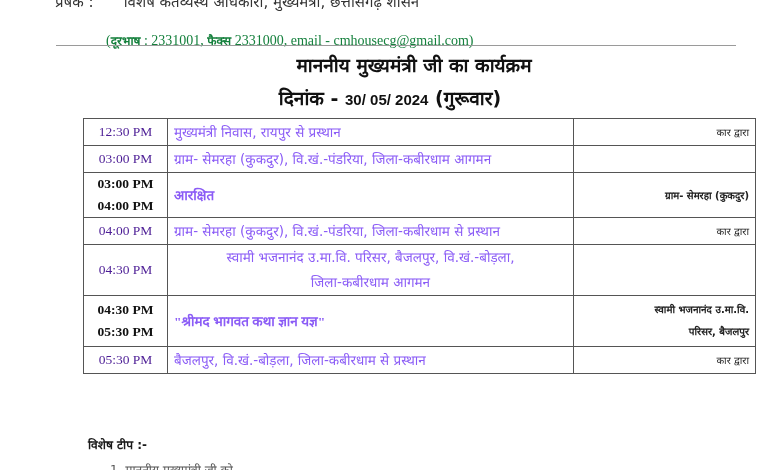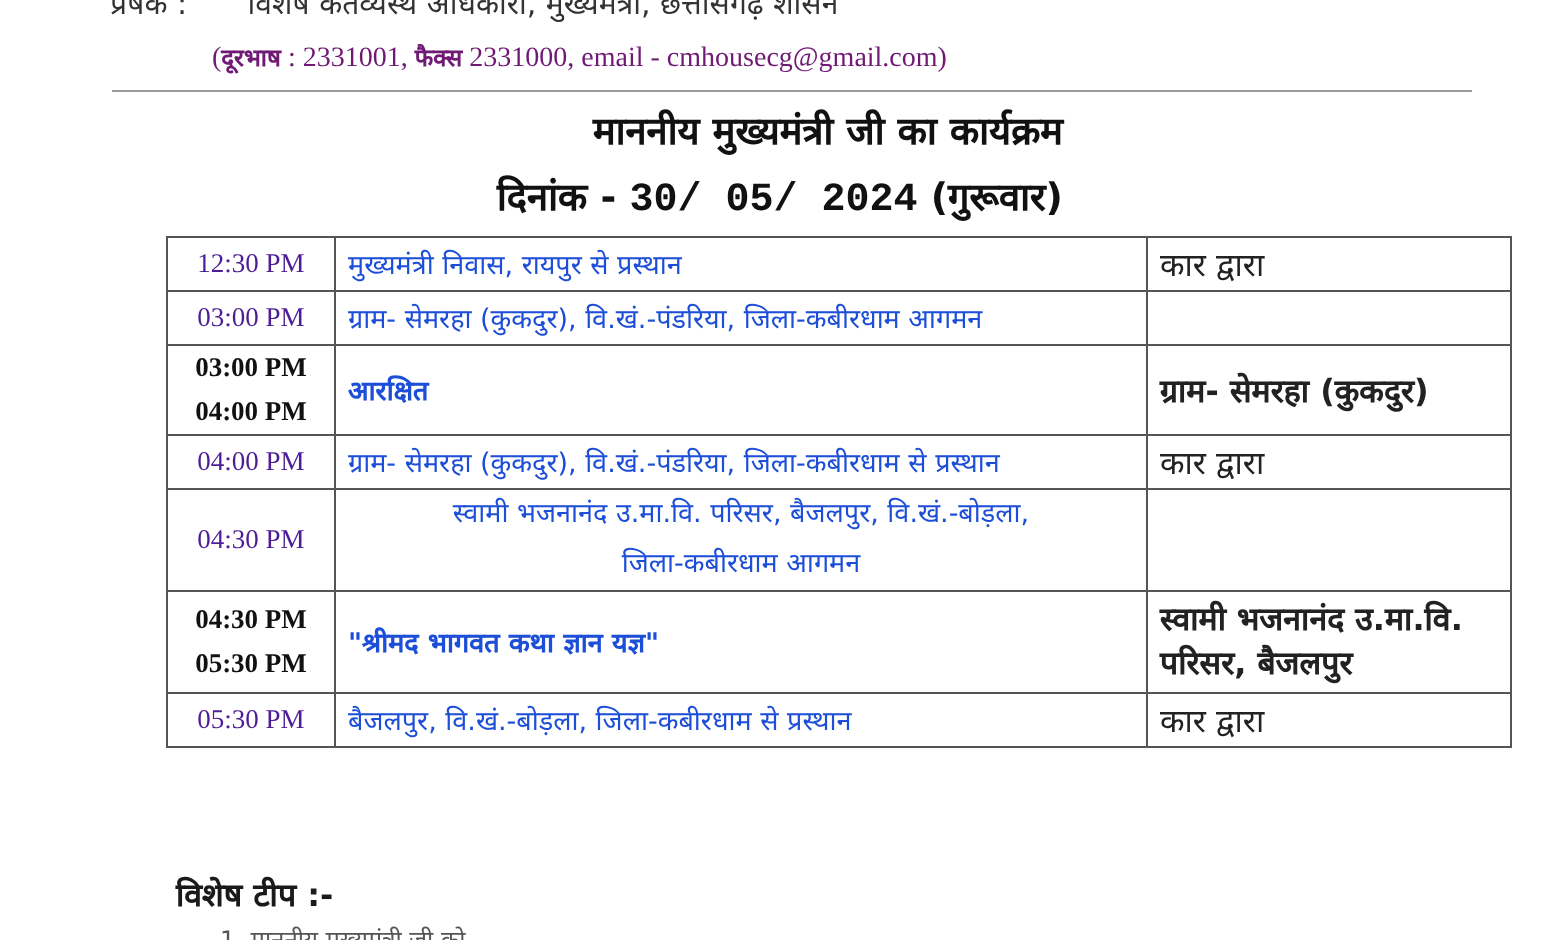--- a/index.html
+++ b/index.html
@@ -9,67 +9,67 @@
     font-family: "Liberation Serif", "DejaVu Serif", serif;
     position: relative;
   }
   .hdr-line1 {
     position: absolute; left: 55px; top: -9px;
     font-family: "DejaVu Sans", sans-serif; font-size: 15px; color: #333;
     white-space: nowrap;
   }
   .hdr-line1 .gap { display: inline-block; width: 40px; }
   .hdr-line2 {
-    position: absolute; left: 106px; top: 20px;
-    font-size: 14px; color: #701a75; white-space: nowrap;
+    position: absolute; left: 106px; top: 32px;
+    font-size: 14px; color: #15803d; white-space: nowrap;
   }
   .hdr-line2 .dv { font-family: "DejaVu Sans", sans-serif; font-weight: bold; font-size: 12px; }
   .rule {
     position: absolute; left: 56px; top: 45px; width: 434px; height: 0;
     border-top: 1px solid #9a9a9a;
   }
   .title {
     position: absolute; left: 0; width: 780px; text-align: center;
     font-family: "DejaVu Sans", sans-serif; font-weight: bold;
     font-size: 19px; color: #111; white-space: nowrap;
   }
   .title1 { top: 52px; padding-left: 24px; }
   .title2 { top: 85px; }
-  .title2 .num { font-family: Liberation Mono, monospace; font-size: 20px; }
+  .title2 .num { font-family: Liberation Sans, sans-serif; font-size: 15px; }
 
   table.sched {
     position: absolute; left: 83px; top: 118px;
     width: 672px; border-collapse: collapse;
     table-layout: fixed;
   }
   table.sched td, table.sched th {
     border: 1.3px solid #555;
     padding: 0 6px;
     vertical-align: middle;
   }
   table.sched th {
     font-family: "DejaVu Sans", sans-serif; font-weight: bold;
     font-size: 12.5px; height: 24px; text-align: center;
   }
   .c-time { width: 84px; text-align: center; font-size: 13.5px; color: #4c1d95; padding: 0 2px !important; white-space: nowrap; }
   .c-time.bold { font-weight: bold; color: #111; line-height: 18px; }
-  .c-desc { width: 406px; font-family: "DejaVu Sans", sans-serif; font-size: 13.5px; color: #1d4ed8; text-align: left; }
-  .c-desc.bold { font-weight: bold; }
-  .c-place { width: 182px; font-family: "DejaVu Sans", sans-serif; font-size: 16px; color: #222; text-align: left; }
+  .c-desc { width: 406px; font-family: "DejaVu Sans", sans-serif; font-size: 13.5px; color: #8b5cf6; text-align: left; }
+  .c-desc.bold { font-weight: bold; font-family: Liberation Serif, serif; }
+  .c-place { width: 182px; font-family: "DejaVu Sans", sans-serif; font-size: 10px; color: #222; text-align: right; }
   .c-place.bold { font-weight: bold; }
   tr.r-single td { height: 26px; }
   tr.r-double td { height: 38px; }
   tr.r-tall td { height: 50px; }
   .desc-line { display: block; line-height: 25px; text-align: center; }
   .place-line { display: block; line-height: 22px; }
   .b { font-weight: bold; }
 
   .note-title {
     position: absolute; left: 88px; top: 436px;
-    font-family: "DejaVu Sans", sans-serif; font-weight: bold; font-size: 16px; color: #1a1a1a; text-align: right;
+    font-family: "DejaVu Sans", sans-serif; font-weight: bold; font-size: 12px; color: #1a1a1a; text-align: right;
   }
   .note-cut {
     position: absolute; left: 110px; top: 461px;
     font-family: "DejaVu Sans", sans-serif; font-size: 12px; color: #555;
     white-space: nowrap;
   }
 </style>
 </head>
 <body>
 

